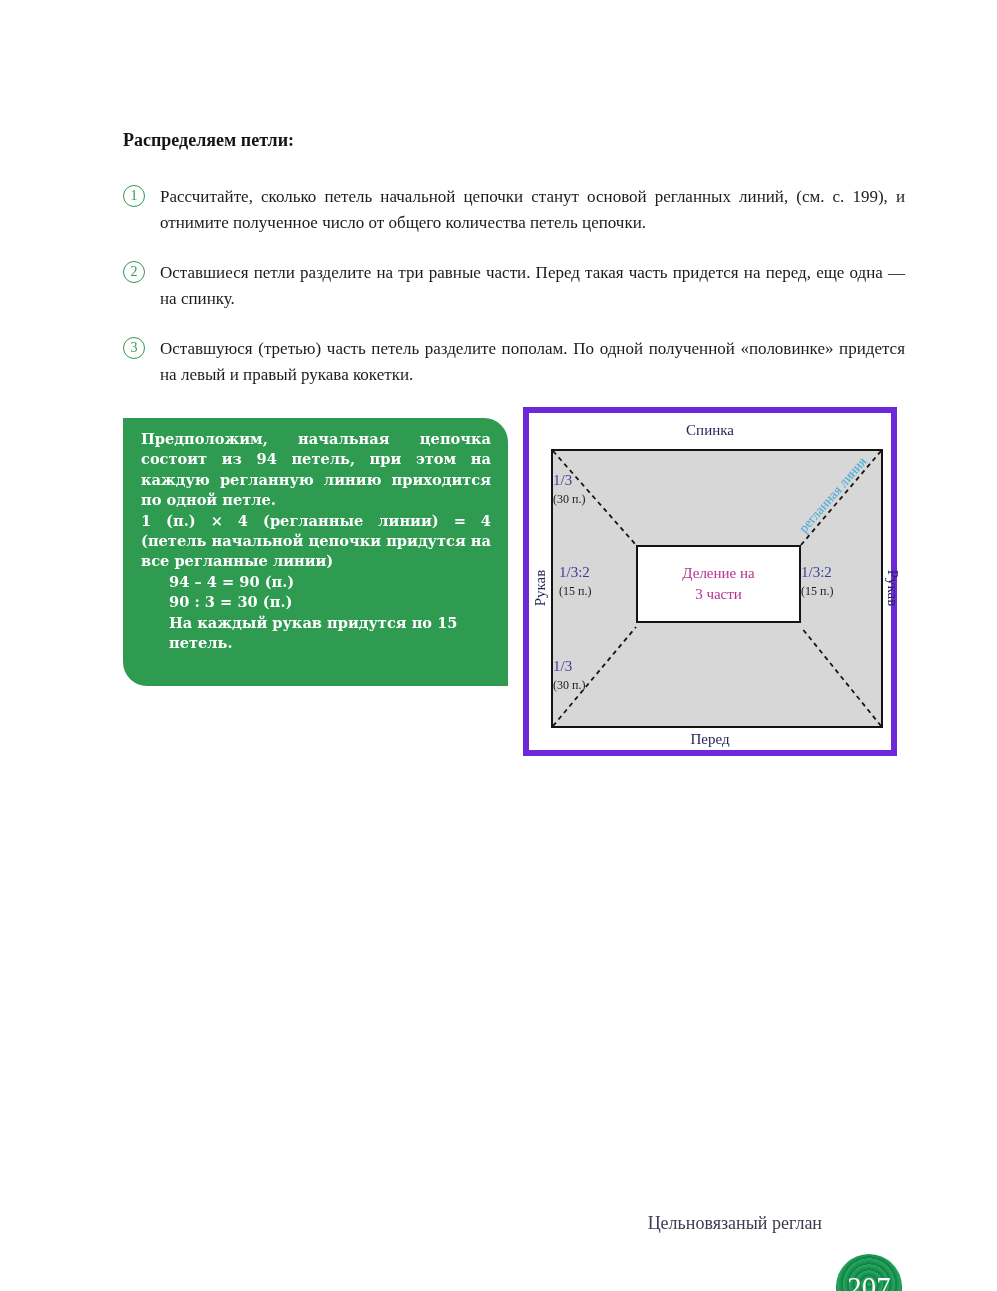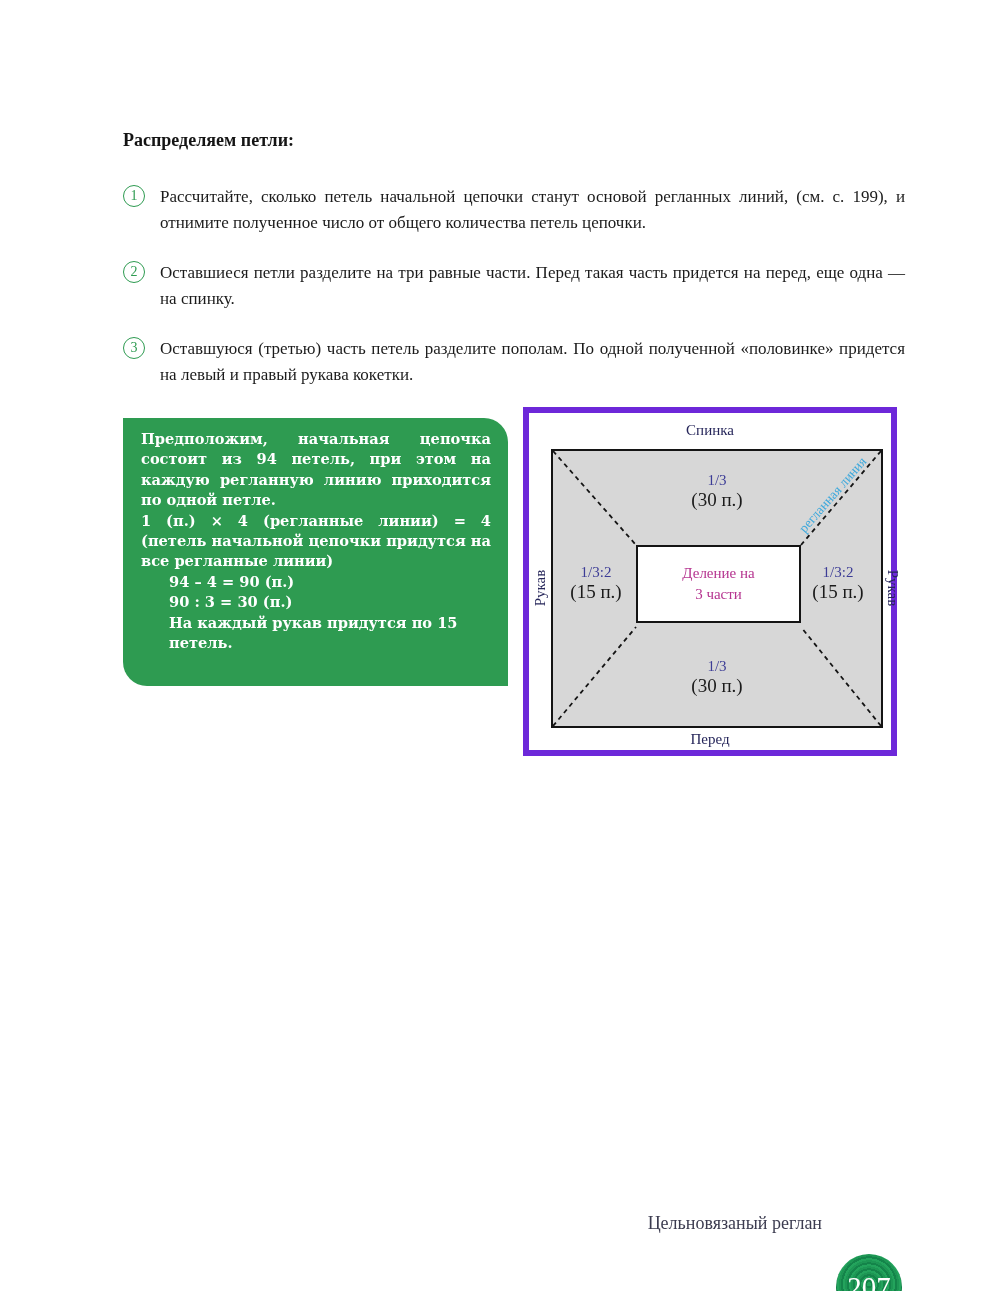--- a/index.html
+++ b/index.html
@@ -84,23 +84,23 @@
 
   .gray-box {
     position: absolute;
     left: 22px; top: 36px;
     width: 332px; height: 279px;
     background: #d7d7d7;
     border: 2px solid #141414;
   }
   .gray-box svg { position: absolute; left: 0; top: 0; width: 328px; height: 275px; }
 
-  .section-label { position: absolute; text-align: center; }
+  .section-label { position: absolute; }
   .section-label .frac { display: block; color: #3c3c96; font-size: 15px; line-height: 19px; }
-  .section-label .cnt  { display: block; color: #1b1b1b; font-size: 19px; line-height: 19px; }
+  .section-label .cnt  { display: block; color: #1b1b1b; font-size: 12px; line-height: 19px; }
   .section-label.top    { left: 0; top: 20px;  width: 100%; }
   .section-label.bottom { left: 0; top: 206px; width: 100%; }
   .section-label.left   { left: 6px;  top: 112px; width: 74px; }
   .section-label.right  { left: 248px; top: 112px; width: 74px; }
 
   .center-box {
     position: absolute;
     left: 83px; top: 94px;
     width: 165px; height: 78px;
     background: #ffffff;

